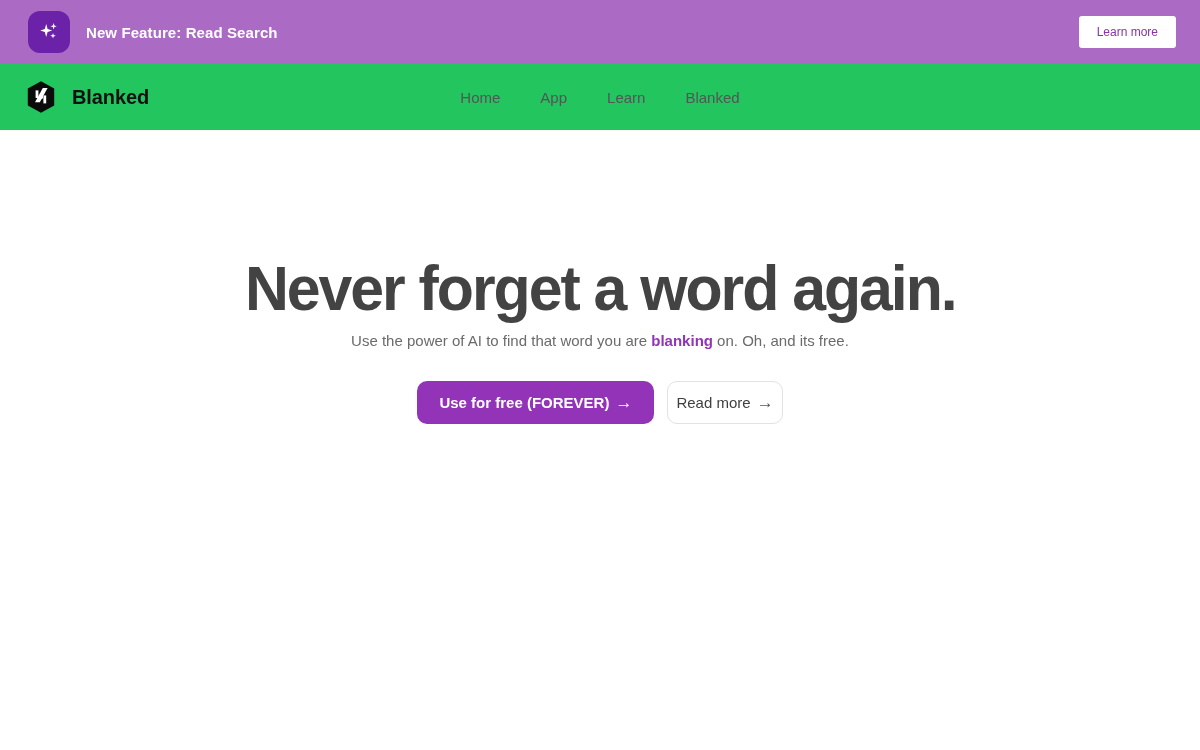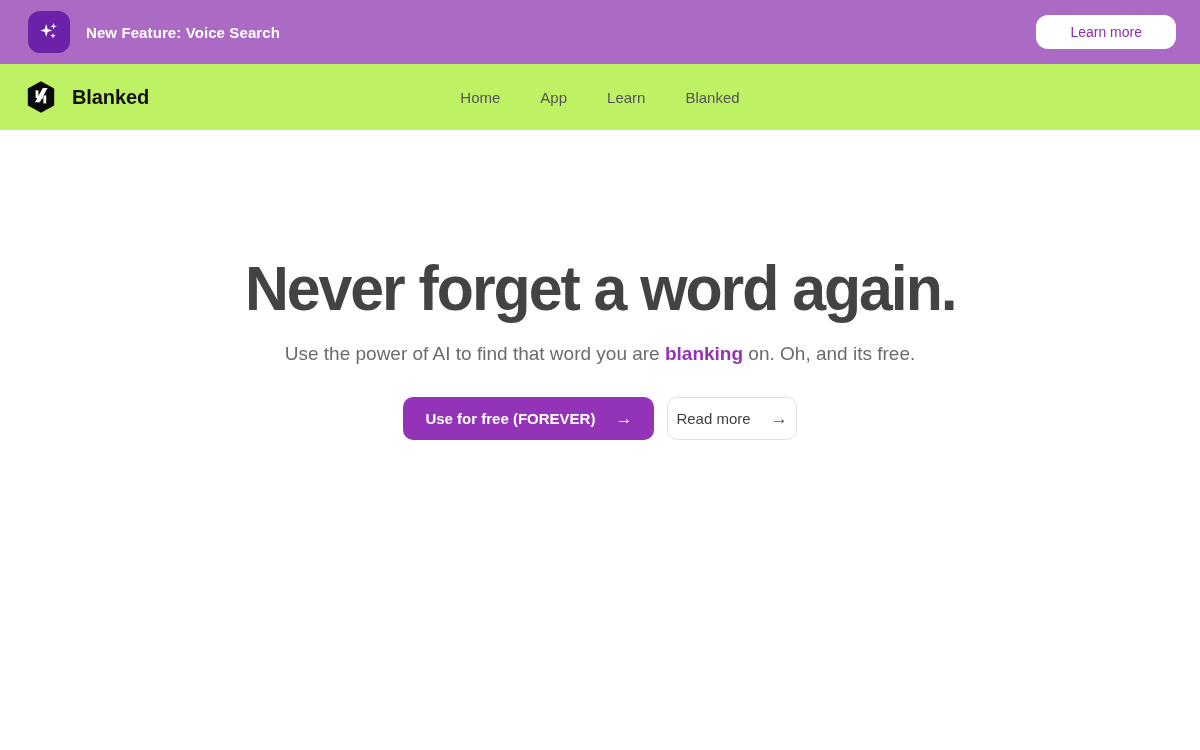--- a/index.html
+++ b/index.html
@@ -43,33 +43,33 @@
     font-weight: 700;
     letter-spacing: .1px;
     white-space: nowrap;
   }
   .banner-spacer { flex: 1 1 auto; }
   .banner-cta {
     background: #ffffff;
     color: #8e2fb0;
     border: none;
     font-family: inherit;
-    font-size: 14px;
+    font-size: 12px;
     font-weight: 500;
-    padding: 9px 34px;
-    border-radius: 12px;
+    padding: 9px 18px;
+    border-radius: 3px;
     cursor: pointer;
     white-space: nowrap;
   }
 
   
   .header {
     height: 66px;
     flex: 0 0 66px;
-    background: #bef264;
+    background: #22c55e;
     display: flex;
     align-items: center;
     padding: 0 24px;
     position: relative;
   }
   .brand { display: flex; align-items: center; gap: 14px; }
   .brand-mark { width: 34px; height: 34px; display: block; flex: 0 0 34px; }
   .brand-name {
     font-size: 20px;
     font-weight: 700;
@@ -106,38 +106,38 @@
     line-height: 1.06;
     font-weight: 700;
     color: #434343;
     letter-spacing: -2.1px;
     text-align: center;
     font-stretch: condensed;
     transform: scaleX(.965);
     white-space: nowrap;
   }
   .hero-sub {
-    margin-top: 21px;
-    font-size: 19px;
+    margin-top: 10px;
+    font-size: 15px;
     color: #6b6b6b;
     text-align: center;
     white-space: nowrap;
   }
   .hero-sub b { color: #9333b8; font-weight: 700; }
 
   .hero-actions {
     margin-top: 32px;
     display: flex;
     align-items: center;
     gap: 13px;
   }
   .btn {
     display: inline-flex;
     align-items: center;
-    gap: 20px;
+    gap: 6px;
     font-family: inherit;
     font-size: 15px;
     cursor: pointer;
     white-space: nowrap;
     border-radius: 10px;
   }
   .btn-primary {
     background: #9333b8;
     color: #ffffff;
     font-weight: 700;
@@ -161,21 +161,21 @@
 
   <div class="banner">
     <div class="banner-left">
       <span class="banner-badge">
         <svg width="24" height="24" viewBox="0 0 24 24" aria-hidden="true">
           <path d="M9.2 4.1 L10.6 9.0 L15.2 10.5 L10.6 12.0 L9.2 17.0 L7.8 12.0 L3.2 10.5 L7.8 9.0 Z" fill="#ffffff"></path>
           <path d="M16.6 3.0 L17.4 5.4 L19.8 6.2 L17.4 7.0 L16.6 9.4 L15.8 7.0 L13.4 6.2 L15.8 5.4 Z" fill="#ffffff"></path>
           <path d="M16.0 13.0 L16.7 15.1 L18.8 15.8 L16.7 16.5 L16.0 18.6 L15.3 16.5 L13.2 15.8 L15.3 15.1 Z" fill="#ffffff"></path>
         </svg>
       </span>
-      <span class="banner-text">New Feature: Voice Search</span>
+      <span class="banner-text">New Feature: Read Search</span>
     </div>
     <div class="banner-spacer"></div>
     <button class="banner-cta">Learn more</button>
   </div>
 
   <div class="header">
     <div class="brand">
       <svg class="brand-mark" viewBox="0 0 34 34">
         <path d="M17 1.2 L30.2 8.6 L30.2 25.4 L17 32.8 L3.8 25.4 L3.8 8.6 Z" fill="#0b0b0b"></path>
         <path d="M11.0 22.2 L18.8 8.0 L23.6 8.0 L15.8 22.2 Z" fill="#ffffff"></path>

